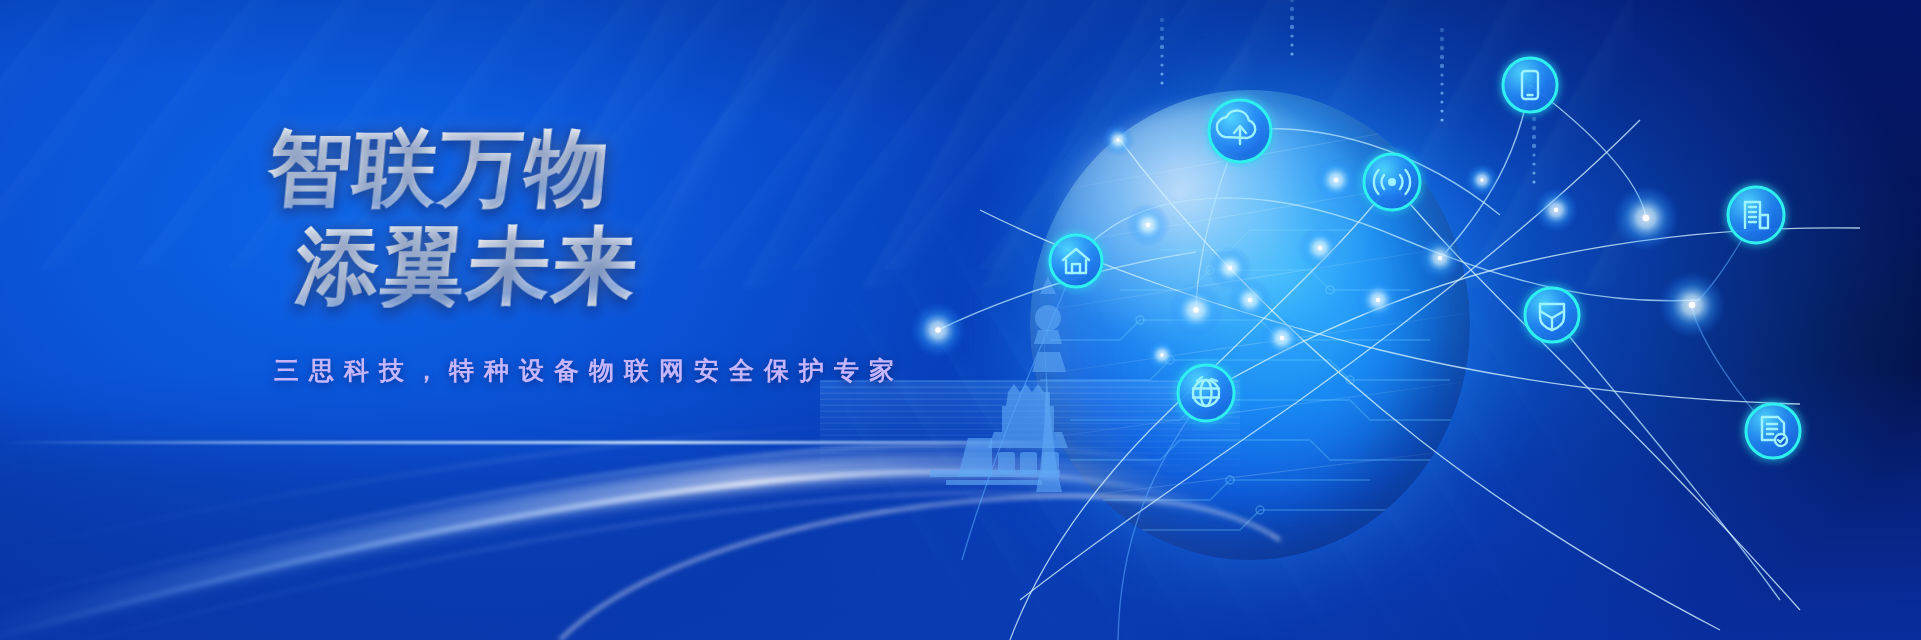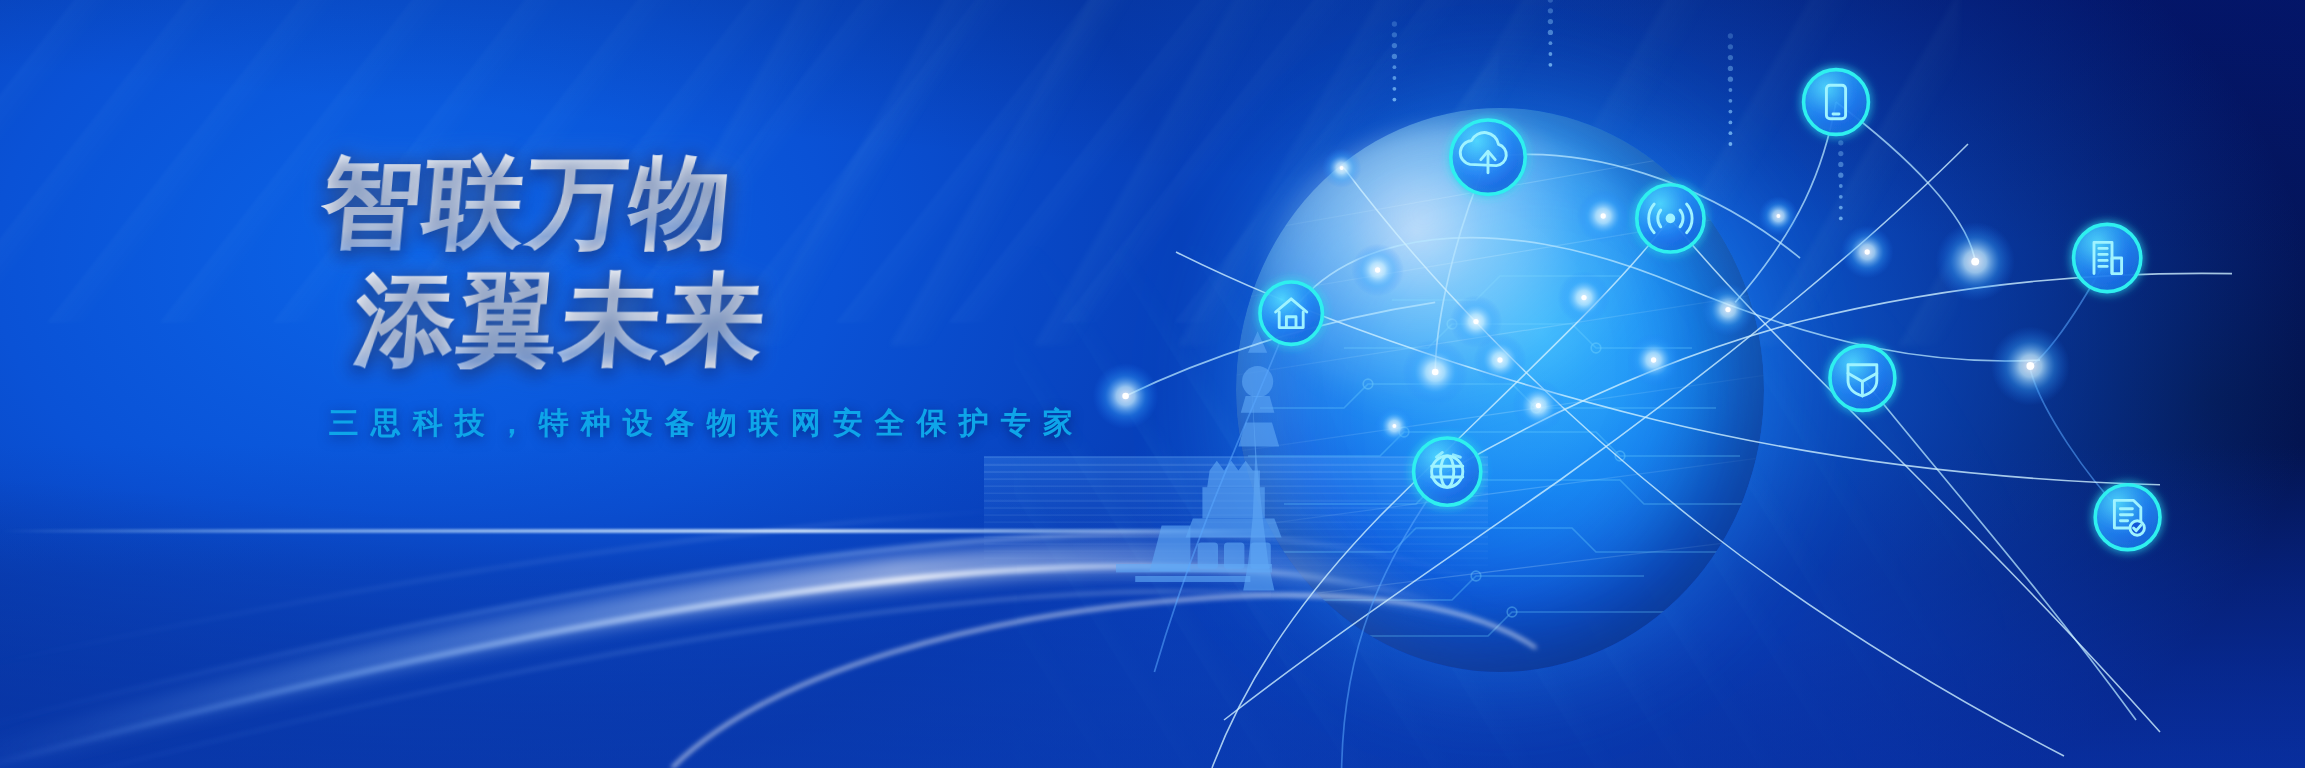--- a/index.html
+++ b/index.html
@@ -74,21 +74,21 @@
   .h-l1{font-size:84px;margin-left:16px;}
   .h-l2{font-size:84px;margin-left:44px;margin-top:14px;}
   .h-l1 span,.h-l2 span{
     display:inline-block;
     background:linear-gradient(176deg,#ffffff 0%,#ffffff 52%,#f1f7ff 63%,#b9d6ff 78%,#ffffff 92%);
     -webkit-background-clip:text;background-clip:text;color:transparent;
     transform:skewX(-5deg);
     filter:drop-shadow(0 2px 6px rgba(5,25,95,.45));
   }
   .subtitle{
-    margin-top:28px;margin-left:22px;color:#0ea5e9;font-size:25px;font-weight:700;
+    margin-top:46px;margin-left:22px;color:#c4b5fd;font-size:25px;font-weight:700;
     letter-spacing:.40em;text-shadow:0 2px 10px rgba(4,22,90,.6);white-space:nowrap;
   }
   
   .globe-wrap{position:absolute;left:1000px;top:60px;width:520px;height:560px;}
   .globe{
     position:absolute;left:30px;top:30px;width:440px;height:470px;border-radius:50%;
     background:
       radial-gradient(circle at 34% 22%, rgba(255,255,255,.55) 0%, rgba(160,225,255,.45) 12%, rgba(60,175,255,.30) 30%, rgba(20,120,245,.12) 52%, rgba(10,70,200,0) 72%),
       radial-gradient(circle at 58% 40%, #37bdff 0%, #1a8cf5 34%, #1161e2 58%, #0d47c4 78%, #0a34a4 100%);
     box-shadow:0 0 90px rgba(40,150,255,.45), inset -26px -20px 80px rgba(4,24,90,.55), inset 30px 24px 70px rgba(150,225,255,.28);

